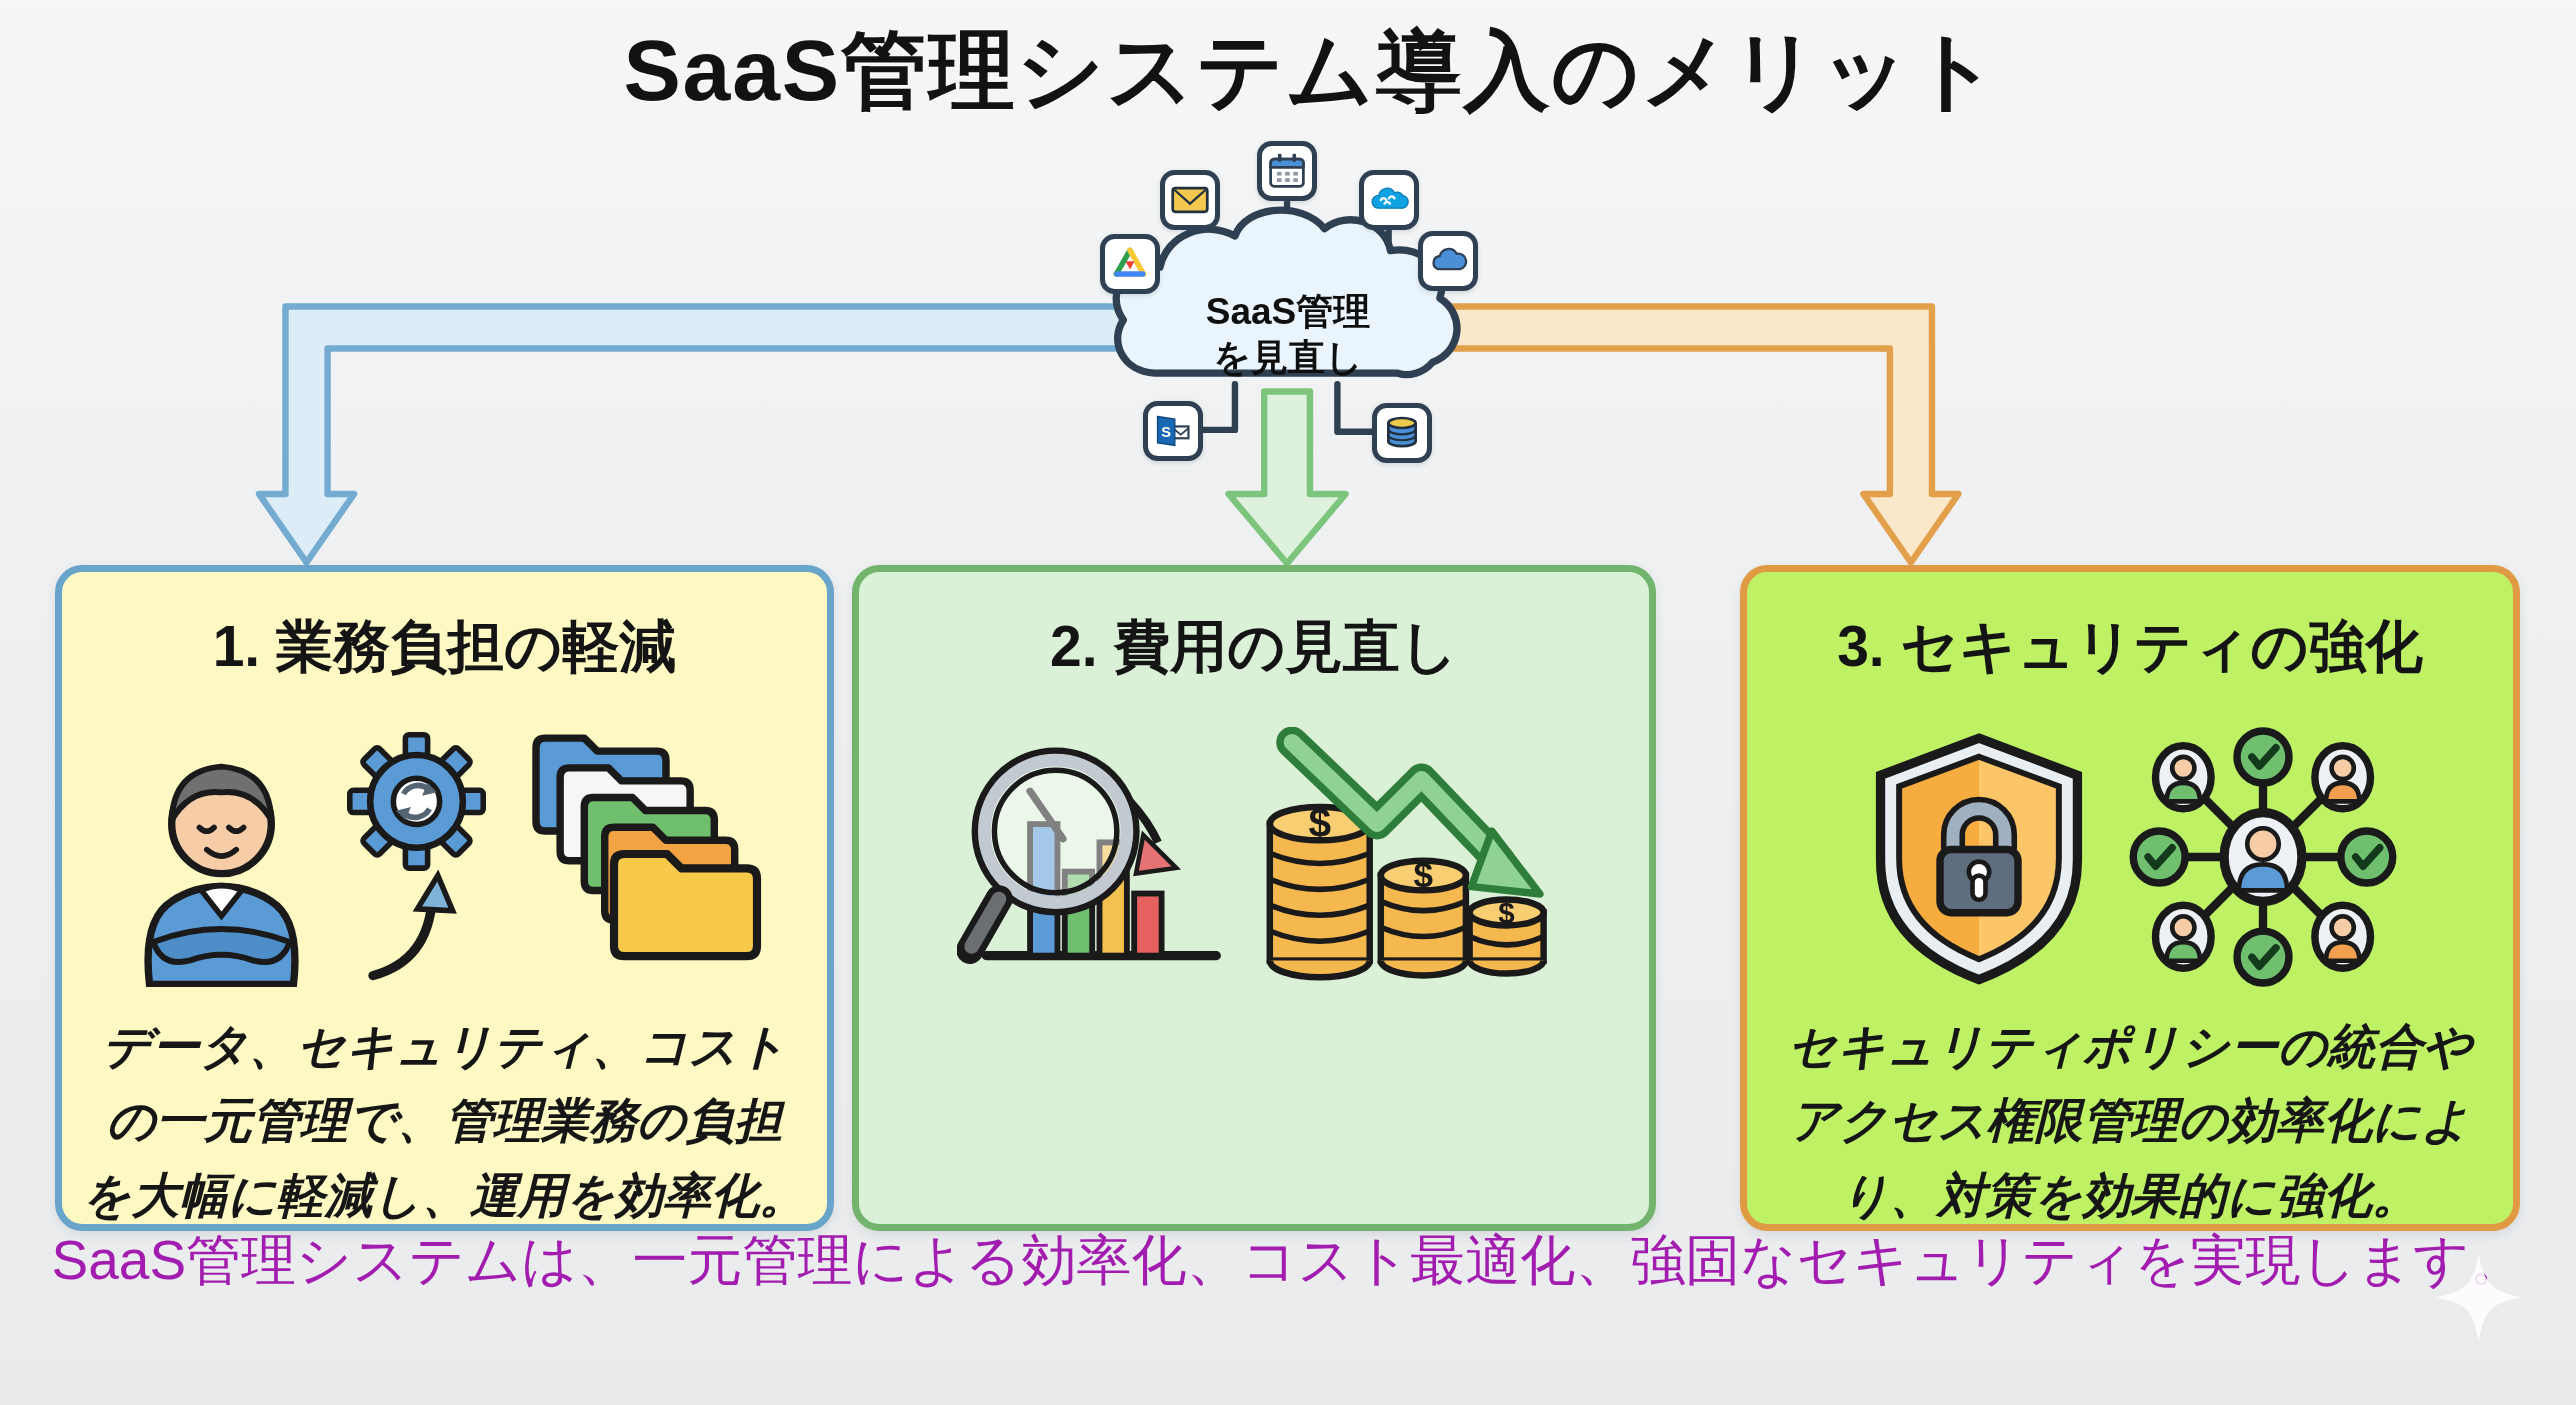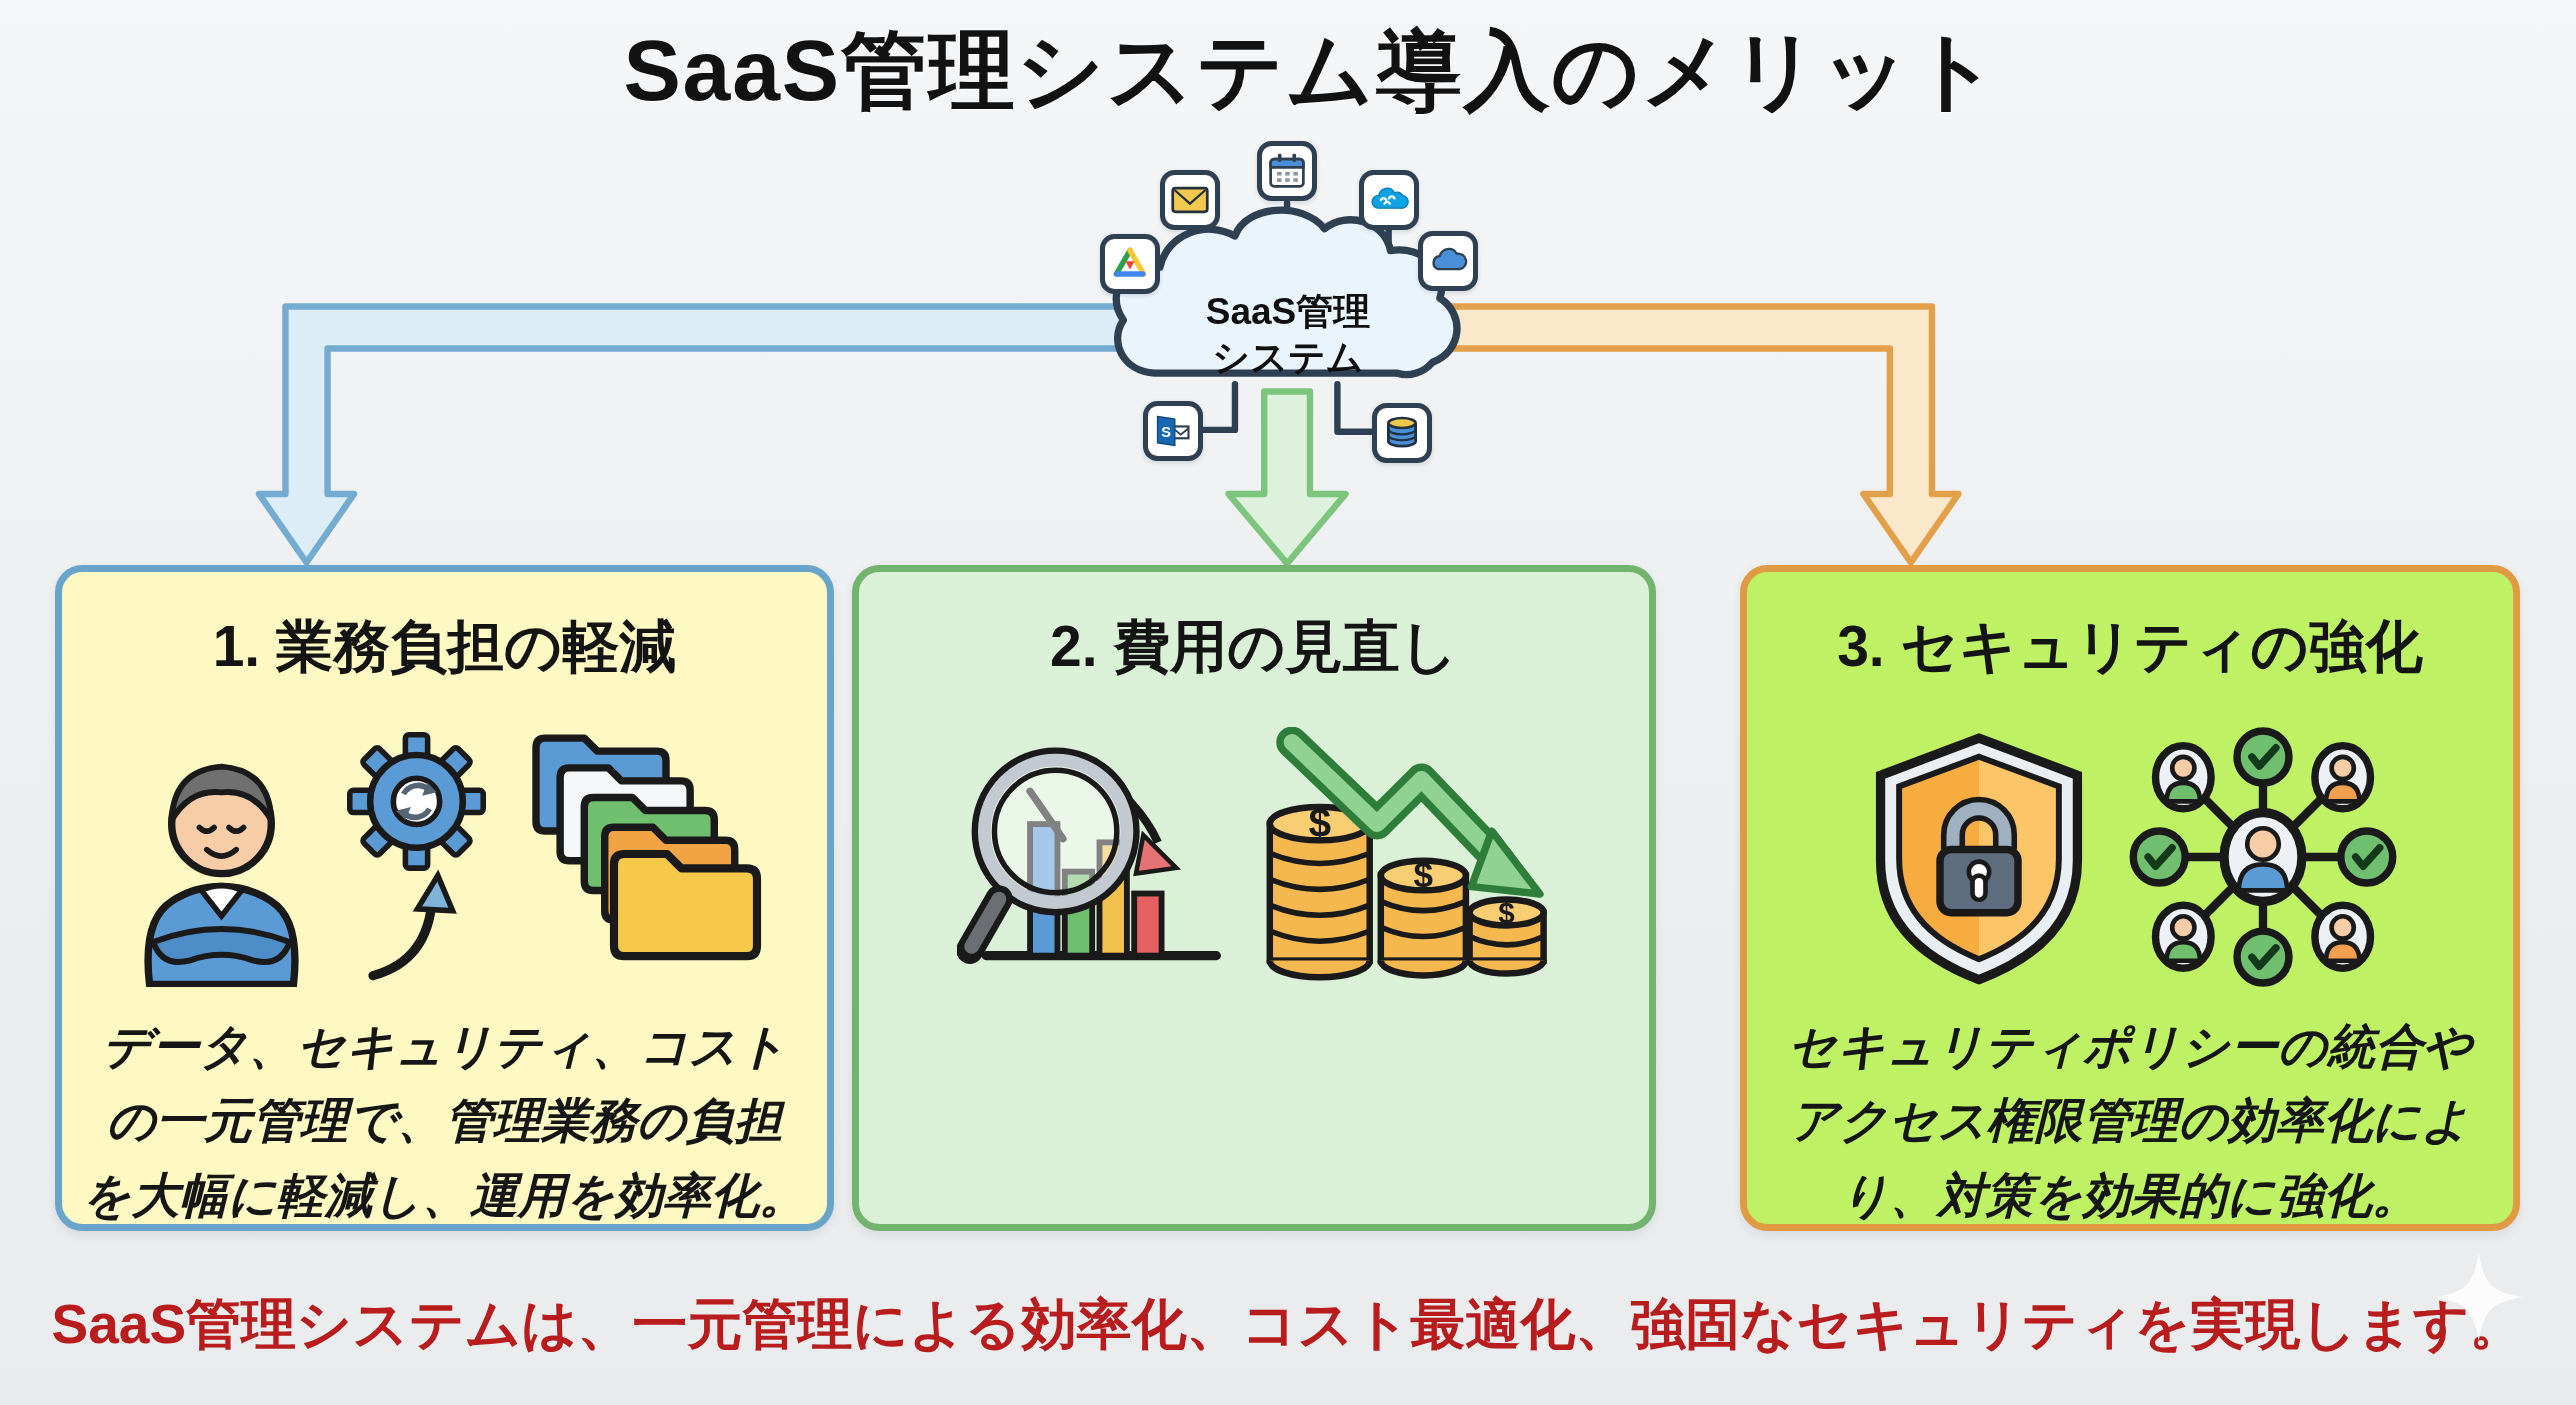--- a/index.html
+++ b/index.html
@@ -39,22 +39,22 @@
     height:302px;margin-top:20px;display:flex;align-items:center;justify-content:center;gap:24px;
   }
   .panel .body{
     margin:1.8px 7.3px 0 7.3px;text-align:center;font-size:48px;font-weight:700;
     line-height:1.55;white-space:pre-line;color:#161616;font-style:italic;
   }
   #panel-1{left:55px;width:779px;}
   #panel-2{left:852px;width:804px;}
   #panel-3{left:1740px;width:780px;}
   .footer-text{
-    position:absolute;top:1288px;left:0;width:100%;text-align:center;
-    font-size:55px;font-weight:700;color:#b91c1c;
+    position:absolute;top:1224px;left:0;width:100%;text-align:center;
+    font-size:55px;font-weight:400;color:#a21caf;
   }
   .sparkle{position:absolute;left:2422px;top:1246px;pointer-events:none;}
 </style>
 </head>
 <body>
 
 <div class="page-title">SaaS管理システム導入のメリット</div>
 
 <svg class="diagram-svg" viewBox="0 0 2816 1536" xmlns="http://www.w3.org/2000/svg">
 
@@ -80,21 +80,21 @@
        C1276 256 1318 240 1350 258
        C1362 224 1424 220 1448 250
        C1472 230 1514 242 1520 274
        C1556 268 1584 296 1574 326
        C1602 344 1598 384 1566 396
        C1556 408 1540 412 1528 408
        L1262 408 Z" fill="#eaf4fc" stroke="#2e4052" stroke-width="8" stroke-linejoin="round"></path>
 </svg>
 
 <div class="cloud-label">SaaS管理
-システム</div>
+を見直し</div>
 
 <div class="tile" style="left:1160px;top:170px">
   <svg width="40" height="40" viewBox="0 0 44 44">
     <rect x="3" y="9" width="38" height="26" rx="3" fill="#f3c84e" stroke="#22313f" stroke-width="3"></rect>
     <path d="M5 11 L22 26 L39 11" fill="none" stroke="#22313f" stroke-width="2.5"></path>
   </svg>
 </div>
 <div class="tile" style="left:1257px;top:141px">
   <svg width="40" height="40" viewBox="0 0 44 44">
     <rect x="4" y="9" width="36" height="30" rx="4" fill="#ffffff" stroke="#2e4052" stroke-width="3"></rect>

